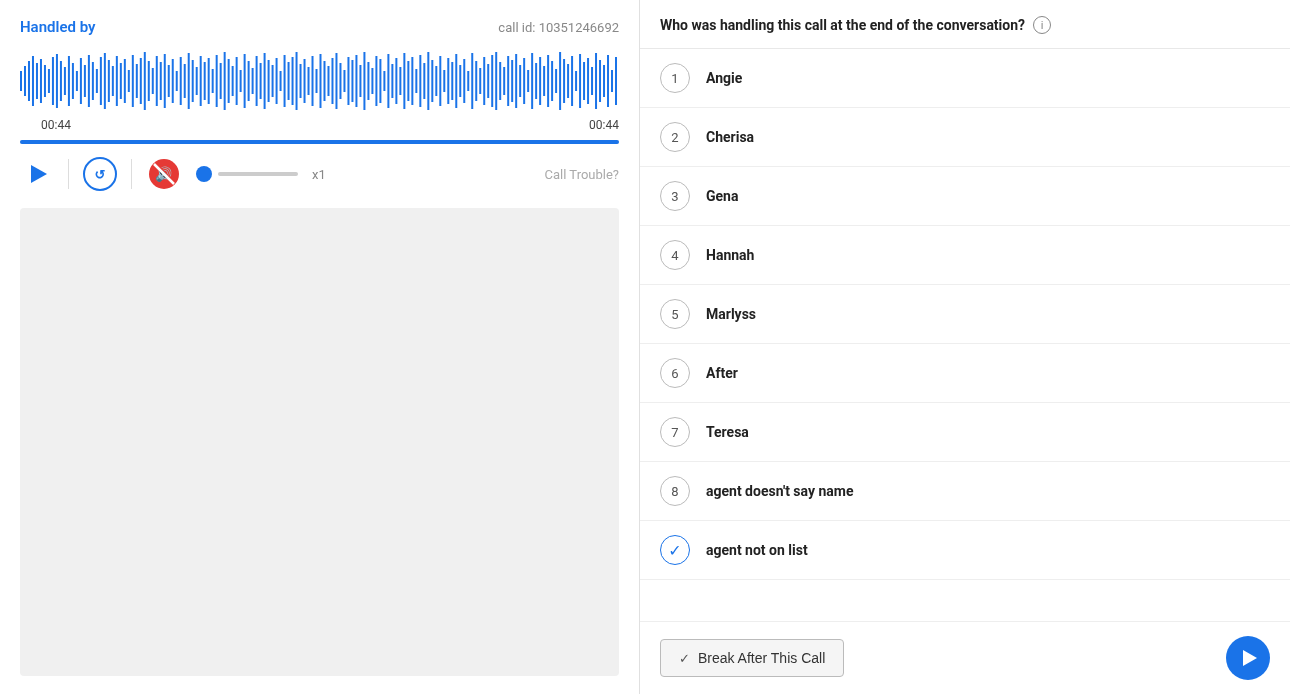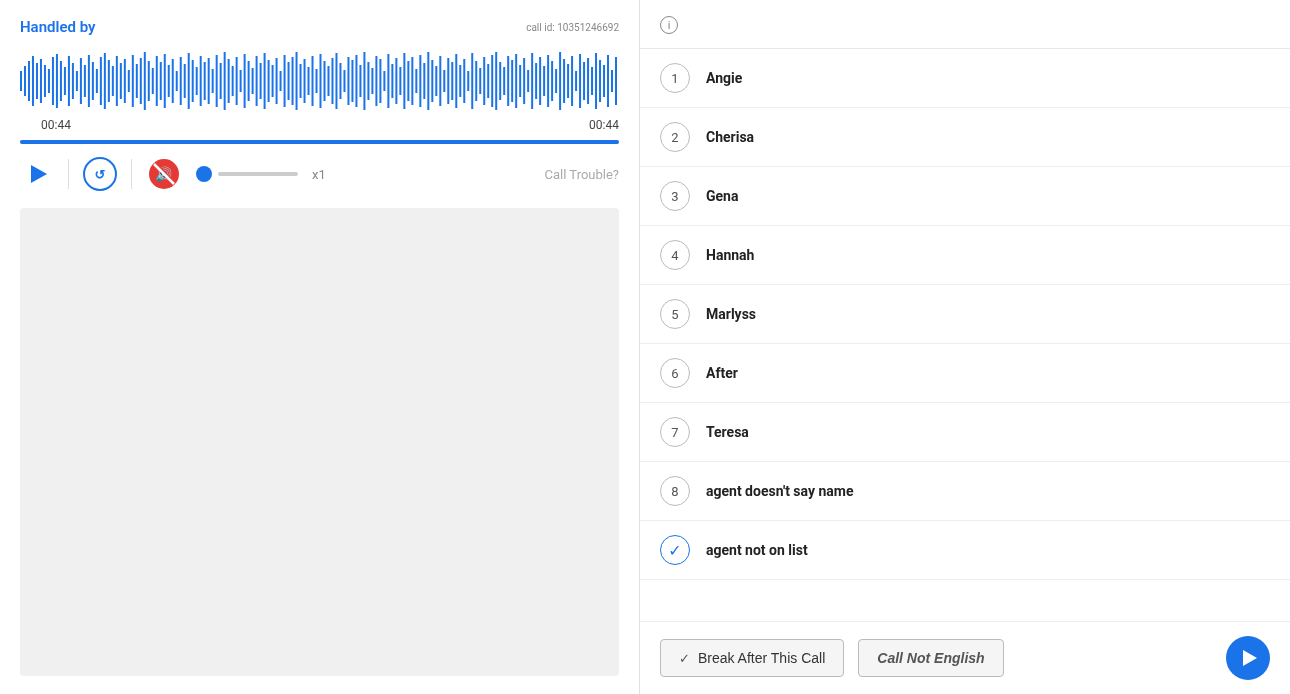--- a/index.html
+++ b/index.html
@@ -30,21 +30,21 @@
     }
 
     .handled-by-label {
       color: #1a73e8;
       font-weight: 600;
       font-size: 15px;
     }
 
     .call-id {
       color: #888;
-      font-size: 10px;
+      font-size: 13px;
     }
 
     
     .waveform-container {
       width: 100%;
       height: 70px;
       background: #fff;
       display: flex;
       align-items: center;
       overflow: hidden;
@@ -534,20 +534,21 @@
     <span class="speed-label">x1</span>
 
     <span class="audio-trouble">Call Trouble?</span>
   </div>
 
   <div class="left-empty"></div>
 </div>
 
 <div class="right-panel">
   <div class="right-header">
+    <span class="right-header-text">Who was handling this call at the end of the conversation?</span>
     <div class="info-icon">i</div>
   </div>
 
   <div class="agent-list" id="agent-list">
       <div class="agent-item">
         <div class="agent-number">1</div>
         <span class="agent-name">Angie</span>
       </div>
       <div class="agent-item">
         <div class="agent-number">2</div>
@@ -581,20 +582,17 @@
         <div class="agent-number checked">✓</div>
         <span class="agent-name bold">agent not on list</span>
       </div>
     </div>
 
   <div class="bottom-row">
     <button class="break-btn">
       <span class="check-icon">✓</span>
       <span>Break After This Call</span>
     </button>
-    <button class="not-english-btn">
-      <span>Call Not English</span>
-    </button>
     <button class="next-btn">
       <div class="next-arrow"></div>
     </button>
   </div>
 </div>
 
 </body></html>

